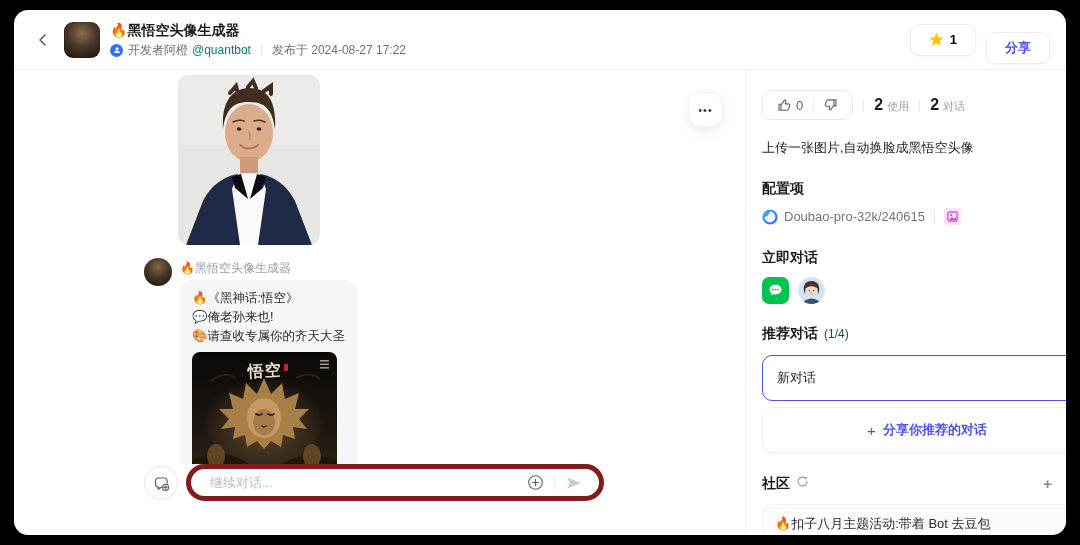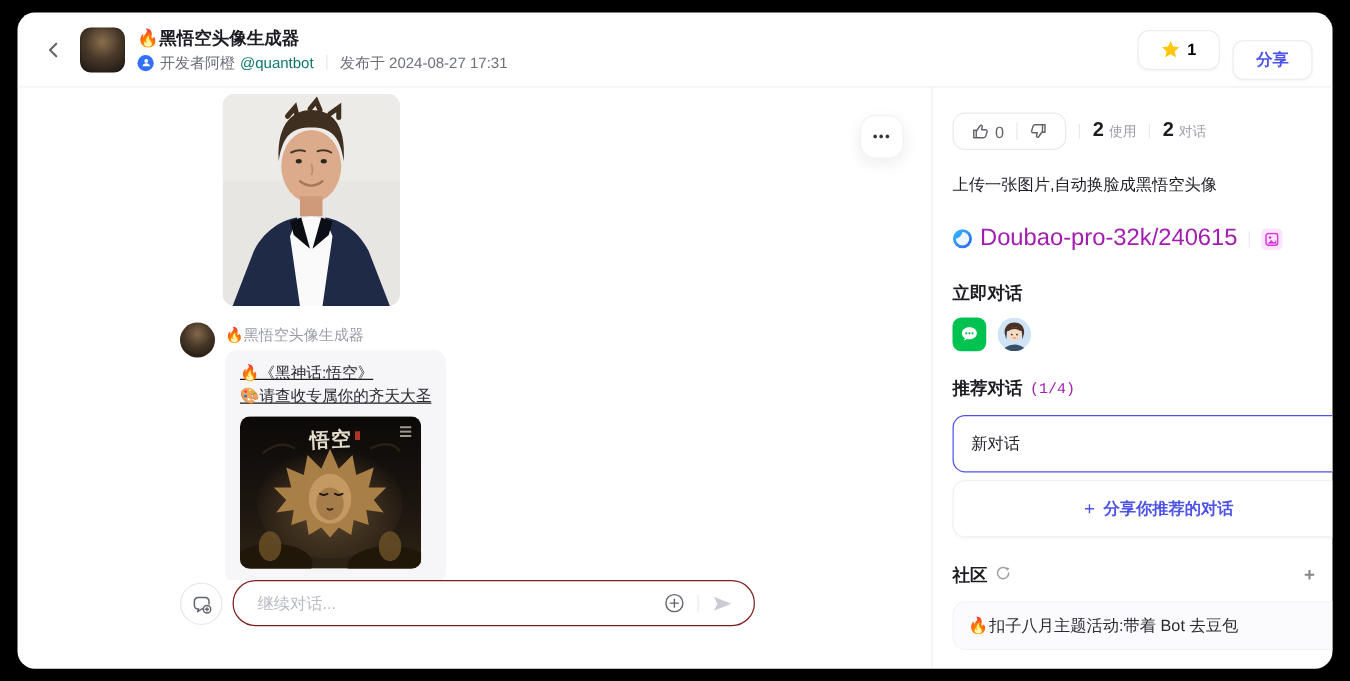--- a/index.html
+++ b/index.html
@@ -42,31 +42,31 @@
     border-radius:10px; overflow:hidden; }
   .more-btn { position:absolute; left:674px; top:22px; width:35px; height:35px;
     background:#fff; border:1px solid #f2f2f5; border-radius:12px;
     box-shadow:0 4px 12px rgba(30,30,60,.08); display:flex; align-items:center;
     justify-content:center; cursor:pointer; font-size:11px; letter-spacing:1px; color:#34363c; }
 
   .msg-avatar { position:absolute; left:130px; top:188px; width:28px; height:28px; border-radius:50%;
     background:radial-gradient(circle at 50% 32%, #84684a 0%, #463627 45%, #16100c 100%); }
   .msg-name { position:absolute; left:166px; top:190px; font-size:12px; color:#9a9da5; }
   .msg-bubble { position:absolute; left:166px; top:210px; background:#f6f6f9;
-    border-radius:10px; padding:9px 12px 12px;text-decoration:underline; }
+    border-radius:10px; padding:9px 12px 12px; }
   .msg-line { font-size:12.5px; line-height:19px; white-space:nowrap; color:#2a2b31; }
   .wukong-img { position:relative; width:145px; height:122px; border-radius:8px;
     overflow:hidden; margin-top:6px; }
 
   .input-row { position:absolute; left:0; right:0; top:394px; height:40px; }
   .newconv-btn { position:absolute; left:130px; top:2px; width:34px; height:34px;
     border:1px solid #e7e8ec; border-radius:50%; background:#fff; display:flex;
     align-items:center; justify-content:center; cursor:pointer; }
   .chat-input-wrap { position:absolute; left:172px; top:0; width:418px; height:37px;
-    border:1px solid #7f1d1d; border-radius:19px; background:#fff; display:flex; align-items:center; }
+    border:5px solid #7f1d1d; border-radius:19px; background:#fff; display:flex; align-items:center; }
   .chat-input { flex:1; border:0; outline:0; background:transparent; font-size:13px;
     padding:0 0 0 19px; color:#1d1c23; font-family:inherit; }
   .chat-input::placeholder { color:#b8bbc2; }
   .in-icon { display:flex; align-items:center; justify-content:center; width:26px; cursor:pointer; }
   .in-div { width:1px; height:14px; background:#ececf0; margin:0 6px; }
   .send-btn { margin-right:12px; }
   .disclaimer { position:absolute; left:172px; top:438px; width:418px; text-align:center;
     font-size:11px; color:#c0c2c8; }
 
   
@@ -75,24 +75,24 @@
   .vote-pill { display:flex; align-items:center; height:30px; border:1px solid #e8e9ec;
     border-radius:10px; padding:0 4px; }
   .vote-btn { display:flex; align-items:center; gap:5px; padding:0 10px; font-size:13px;
     color:#60646c; cursor:pointer; }
   .vote-sep { width:1px; height:14px; background:#ececf0; }
   .stat { display:flex; align-items:baseline; gap:4px; }
   .stat-num { font-size:16px; font-weight:700; }
   .stat-lbl { font-size:11px; color:#9a9da5; }
   .desc { font-size:13px; line-height:19px; margin-bottom:23px; padding-right:16px; }
   .sec-title { font-size:14px; font-weight:700; display:flex; align-items:center; gap:6px; }
-  .sec-count { font-size:12px; font-weight:400; color:#a21caf;font-family:Liberation Mono, monospace; }
+  .sec-count { font-size:12px; font-weight:400; color:#14532d; }
   .model-row { display:flex; align-items:center; margin:10px 0 24px; }
   .doubao-icon { width:16px; height:16px; margin-right:6px; }
-  .model-name { font-size:19px; color:#a21caf; }
+  .model-name { font-size:13px; color:#737373; }
   .model-div { width:1px; height:13px; background:#e8e9ec; margin:0 9px; }
   .plugin-icon { width:17px; height:17px; border-radius:4px; background:#fbe4fb;
     display:flex; align-items:center; justify-content:center; cursor:pointer; }
   .chatnow-row { display:flex; align-items:center; gap:9px; margin:10px 0 21px; }
   .wechat-tile { width:27px; height:27px; border-radius:7px; background:#00c250;
     display:flex; align-items:center; justify-content:center; cursor:pointer; }
   .doubao-girl { width:27px; height:27px; border-radius:50%; overflow:hidden; cursor:pointer; }
   .rec-card { width:330px; height:46px; border:1.5px solid #4d53e8; border-radius:10px;
     background:#fff; display:flex; align-items:center; padding:0 14px; font-size:13px;
     margin:12px 0 6px; cursor:pointer; }
@@ -126,21 +126,21 @@
       <div class="hdr-sub">
         <span class="dev-badge">
           <svg width="8" height="8" viewBox="0 0 8 8">
                 <circle cx="4" cy="2.7" r="1.5" fill="#fff"></circle>
                 <path d="M1 7 Q1.4 4.6 4 4.6 Q6.6 4.6 7 7 Z" fill="#fff"></path>
               </svg>
         </span>
         <span>开发者阿橙</span>
         <span class="handle">@quantbot</span>
         <span class="vdiv"></span>
-        <span class="pub">发布于 2024-08-27 17:31</span>
+        <span class="pub">发布于 2024-08-27 17:22</span>
       </div>
     </div>
     <div class="hdr-sp"></div>
     <button class="pill-btn">
       <svg width="15" height="15" viewBox="0 0 14 14">
         <polygon points="7,0.8 8.9,4.9 13.4,5.4 10.1,8.4 11,12.9 7,10.6 3,12.9 3.9,8.4 0.6,5.4 5.1,4.9" fill="#ffc60a"></polygon>
       </svg>
       <span class="fav-num">1</span>
     </button>
     <button class="pill-btn">
@@ -175,20 +175,21 @@
         </div>
 
         <div class="more-btn">
           <span>•••</span>
         </div>
 
         <div class="msg-avatar"></div>
         <div class="msg-name">🔥黑悟空头像生成器</div>
         <div class="msg-bubble">
           <div class="msg-line">🔥《黑神话:悟空》</div>
+          <div class="msg-line">💬俺老孙来也!</div>
           <div class="msg-line">🎨请查收专属你的齐天大圣</div>
           <div class="wukong-img">
             <svg width="145" height="122" viewBox="0 0 145 122">
               <defs>
                 <linearGradient id="pg" x1="0" y1="0" x2="0" y2="1">
                   <stop offset="0" stop-color="#0b0908"></stop>
                       <stop offset="0.6" stop-color="#1d1610"></stop>
                       <stop offset="1" stop-color="#2e2416"></stop>
                 </linearGradient>
                 <radialGradient id="glow" cx="0.5" cy="0.55" r="0.55">
@@ -272,20 +273,21 @@
         </span>
         <span class="vdiv"></span>
         <span class="stat">
           <span class="stat-num">2</span>
           <span class="stat-lbl">对话</span>
         </span>
       </div>
 
       <div class="desc">上传一张图片,自动换脸成黑悟空头像</div>
 
+      <div class="sec-title">配置项</div>
       <div class="model-row">
         <svg class="doubao-icon" width="16" height="16" viewBox="0 0 16 16">
           <defs>
                 <linearGradient id="db" x1="0" y1="0" x2="1" y2="1">
             <stop offset="0" stop-color="#35c2ff"></stop>
                   <stop offset="1" stop-color="#2e5bff"></stop>
                 </linearGradient>
               </defs>
           <circle cx="8" cy="8" r="7.6" fill="url(#db)"></circle>
           <path d="M8 2.6 a5.4 5.4 0 1 1 -5.4 5.4 a7.4 7.4 0 0 0 5.4 -5.4 Z" fill="#fff" opacity="0.92"></path>

